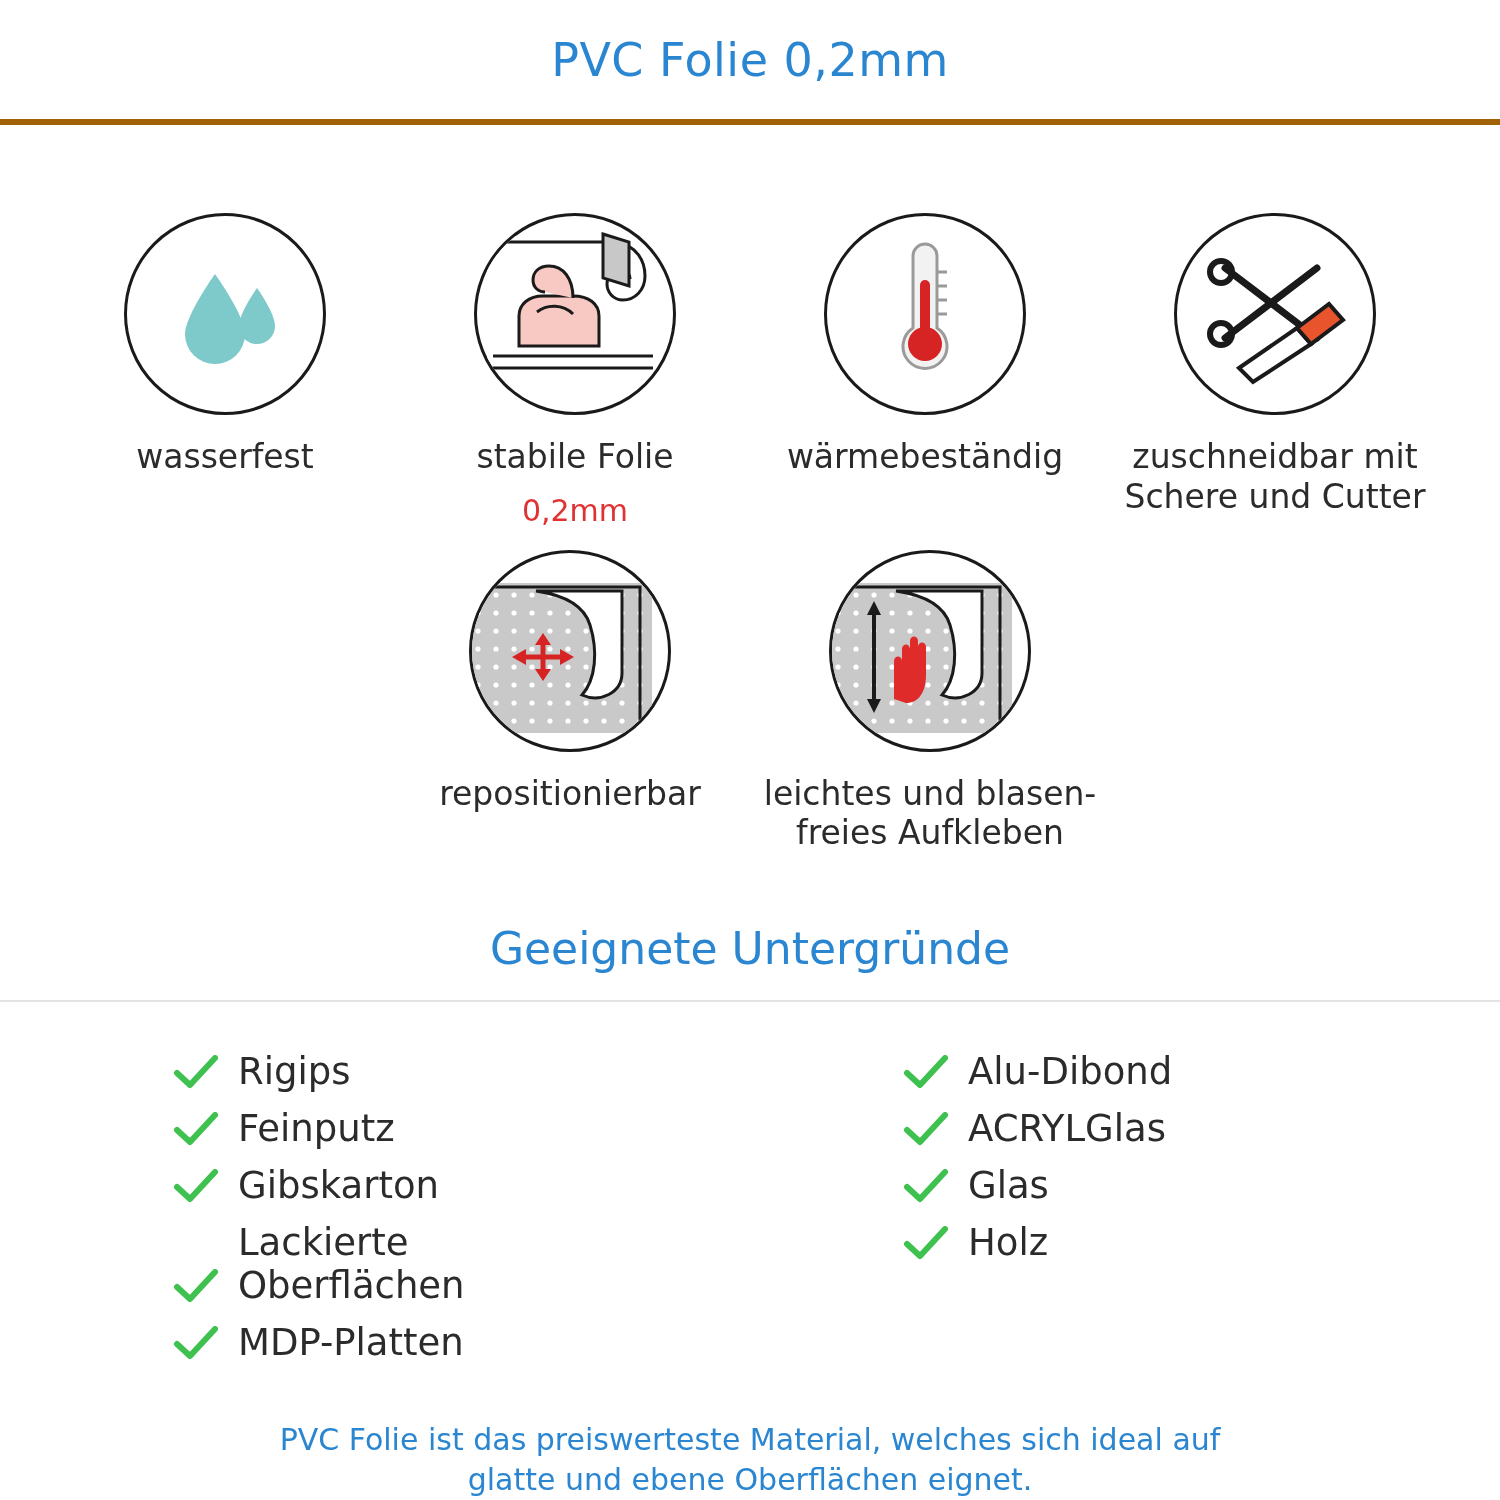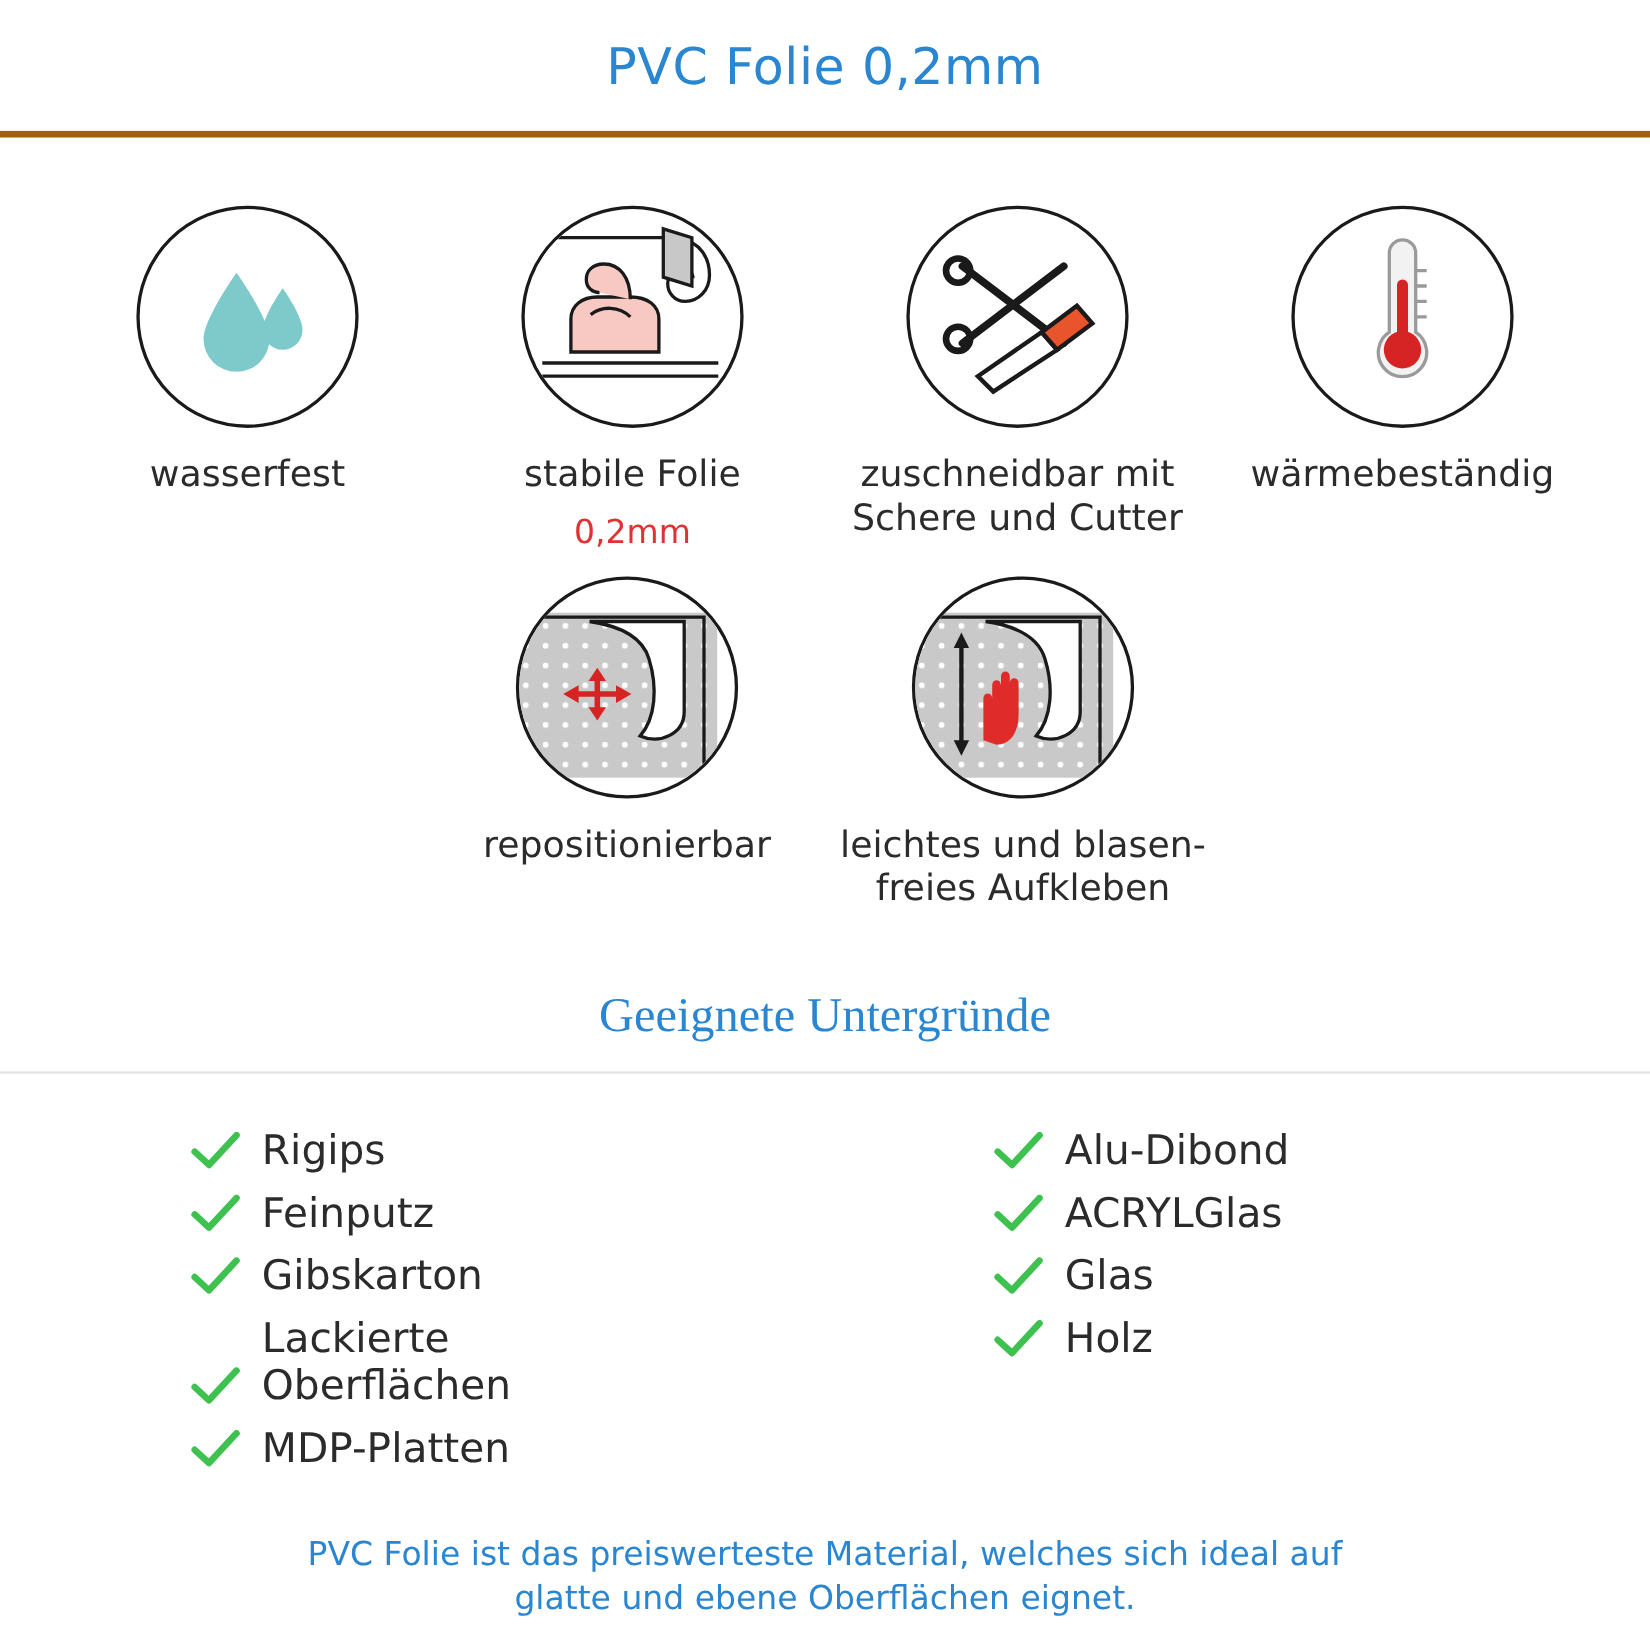--- a/index.html
+++ b/index.html
@@ -33,21 +33,21 @@
   }
   .header-title {
     font-size: 46px;
     color: #2a86d0;
     font-weight: normal;
     letter-spacing: 0.5px;
   }
 
   
   .features {
-    padding-top: 62px;
+    padding-top: 88px;
   }
   .feature-row {
     display: flex;
     justify-content: center;
     align-items: flex-start;
   }
   .feature-row.row1 > .feature {
     width: 350px;
   }
   .feature-row.row2 {
@@ -93,21 +93,20 @@
   .section-title-wrap {
     margin-top: 70px;
     text-align: center;
     padding-bottom: 26px;
     border-bottom: 2px solid #e3e3e3;
   }
   .section-title {
     font-size: 44px;
     color: #2a86d0;
     font-weight: normal;
-    font-family: Liberation Serif, serif;
   }
 
   
   .substrates {
     display: flex;
     justify-content: center;
     padding-top: 48px;
   }
   .substrate-col {
     width: 430px;
@@ -184,47 +183,47 @@
             <path d="M60 96 C70 88 86 88 96 98" stroke="#1a1a1a" stroke-width="3" fill="none"></path>
           </svg>
         </div>
         <div class="feature-label">stabile Folie</div>
         <div class="feature-sub">0,2mm</div>
       </div>
 
       <div class="feature">
         <div class="icon-circle">
           <svg width="196" height="196" viewBox="0 0 196 196">
-
-            <path d="M48 52 L140 122" stroke="#1a1a1a" stroke-width="7" fill="none" stroke-linecap="round"></path>
-            <path d="M140 52 L48 122" stroke="#1a1a1a" stroke-width="7" fill="none" stroke-linecap="round"></path>
-            <circle cx="44" cy="56" r="11" fill="none" stroke="#1a1a1a" stroke-width="6"></circle>
-            <circle cx="44" cy="118" r="11" fill="none" stroke="#1a1a1a" stroke-width="6"></circle>
-
-            <path d="M62 152 L120 112 L134 128 L76 166 Z" fill="#ffffff" stroke="#1a1a1a" stroke-width="4"></path>
-            <path d="M120 112 L152 88 L166 104 L134 128 Z" fill="#e8552c" stroke="#1a1a1a" stroke-width="4"></path>
-          </svg>
-        </div>
-        <div class="feature-label">zuschneidbar mit
-Schere und Cutter</div>
-      </div>
-
-      <div class="feature">
-        <div class="icon-circle">
-          <svg width="196" height="196" viewBox="0 0 196 196">
             <path d="M86 40 A12 12 0 0 1 110 40 L110 112 A22 22 0 1 1 86 112 Z" fill="#f2f2f2" stroke="#9a9a9a" stroke-width="3"></path>
             <circle cx="98" cy="128" r="17" fill="#d62424"></circle>
             <rect x="93" y="64" width="10" height="56" rx="5" fill="#d62424"></rect>
             <line x1="110" y1="56" x2="120" y2="56" stroke="#9a9a9a" stroke-width="3"></line>
             <line x1="110" y1="70" x2="120" y2="70" stroke="#9a9a9a" stroke-width="3"></line>
             <line x1="110" y1="84" x2="120" y2="84" stroke="#9a9a9a" stroke-width="3"></line>
             <line x1="110" y1="98" x2="120" y2="98" stroke="#9a9a9a" stroke-width="3"></line>
           </svg>
         </div>
         <div class="feature-label">wärmebeständig</div>
+      </div>
+
+      <div class="feature">
+        <div class="icon-circle">
+          <svg width="196" height="196" viewBox="0 0 196 196">
+
+            <path d="M48 52 L140 122" stroke="#1a1a1a" stroke-width="7" fill="none" stroke-linecap="round"></path>
+            <path d="M140 52 L48 122" stroke="#1a1a1a" stroke-width="7" fill="none" stroke-linecap="round"></path>
+            <circle cx="44" cy="56" r="11" fill="none" stroke="#1a1a1a" stroke-width="6"></circle>
+            <circle cx="44" cy="118" r="11" fill="none" stroke="#1a1a1a" stroke-width="6"></circle>
+
+            <path d="M62 152 L120 112 L134 128 L76 166 Z" fill="#ffffff" stroke="#1a1a1a" stroke-width="4"></path>
+            <path d="M120 112 L152 88 L166 104 L134 128 Z" fill="#e8552c" stroke="#1a1a1a" stroke-width="4"></path>
+          </svg>
+        </div>
+        <div class="feature-label">zuschneidbar mit
+Schere und Cutter</div>
       </div>
     </div>
 
     <div class="feature-row row2">
 
       <div class="feature">
         <div class="icon-circle">
           <svg width="196" height="196" viewBox="0 0 196 196">
             <defs>
               <pattern id="dots1" width="18" height="18" patternUnits="userSpaceOnUse">

